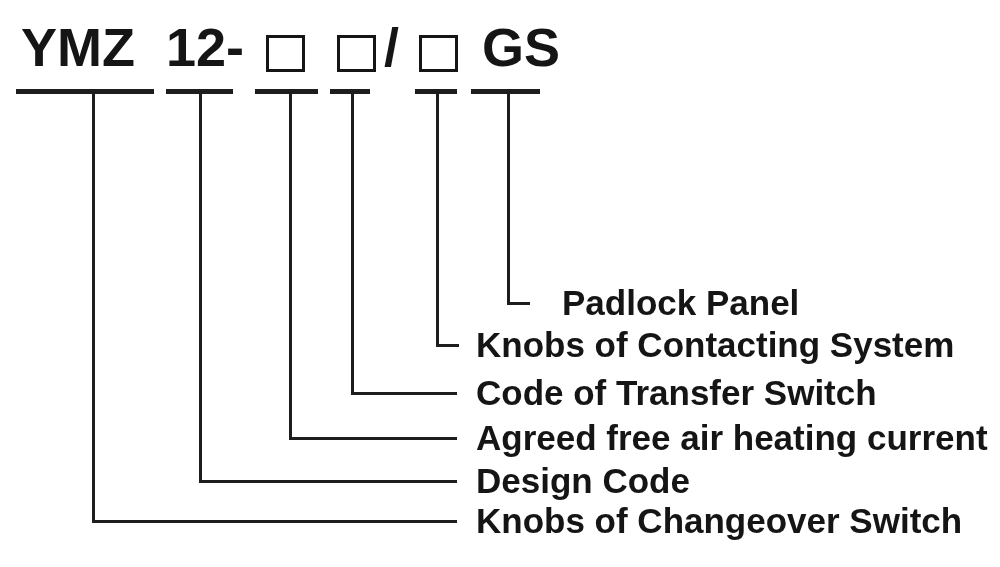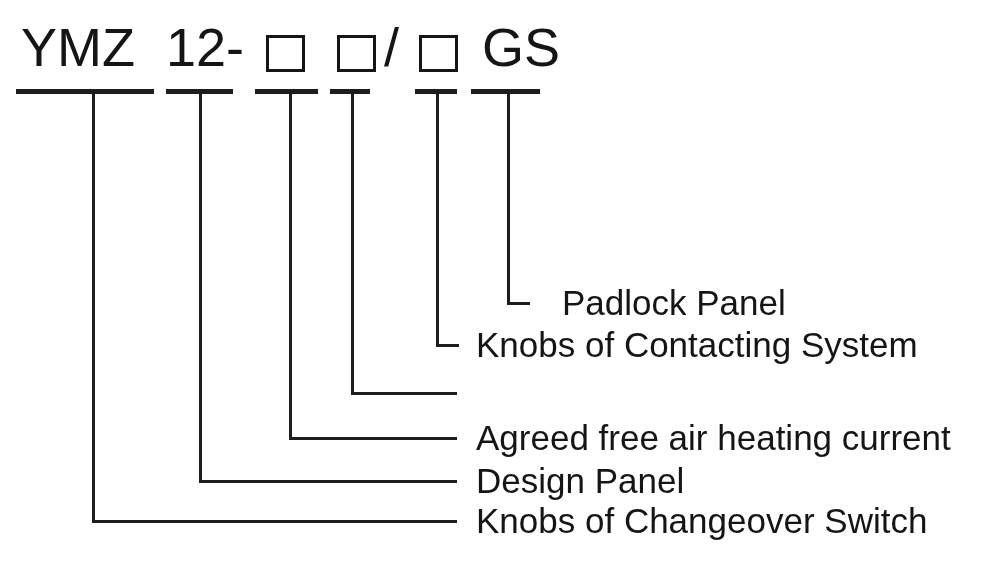--- a/index.html
+++ b/index.html
@@ -2,20 +2,21 @@
 <html><head>
 <meta charset="utf-8">
 <style>
   html,body{margin:0;padding:0;background:#ffffff;}
   #stage{
     position:relative;
     width:1000px;height:567px;
     background:#ffffff;
     overflow:hidden;
     font-family:"Liberation Sans", sans-serif;
+    font-weight:bold;
   }
   
   .seg{
     position:absolute;
     top:20px;
     font-size:54px;
     line-height:54px;
     color:#151515;
     white-space:pre;
   }
@@ -102,17 +103,18 @@
 
   <div class="hl" id="h1"></div>
   <div class="hl" id="h2"></div>
   <div class="hl" id="h3"></div>
   <div class="hl" id="h4"></div>
   <div class="hl" id="h5"></div>
   <div class="hl" id="h6"></div>
 
   <div class="lbl" id="lbl-padlock">Padlock Panel</div>
   <div class="lbl" id="lbl-knobs">Knobs of Contacting System</div>
+  <div class="lbl" id="lbl-transfer">Code of Transfer Switch</div>
   <div class="lbl" id="lbl-agreed">Agreed free air heating current</div>
-  <div class="lbl" id="lbl-design">Design Panel</div>
+  <div class="lbl" id="lbl-design">Design Code</div>
   <div class="lbl" id="lbl-changeover">Knobs of Changeover Switch</div>
 
 </div>
 
 </body></html>

